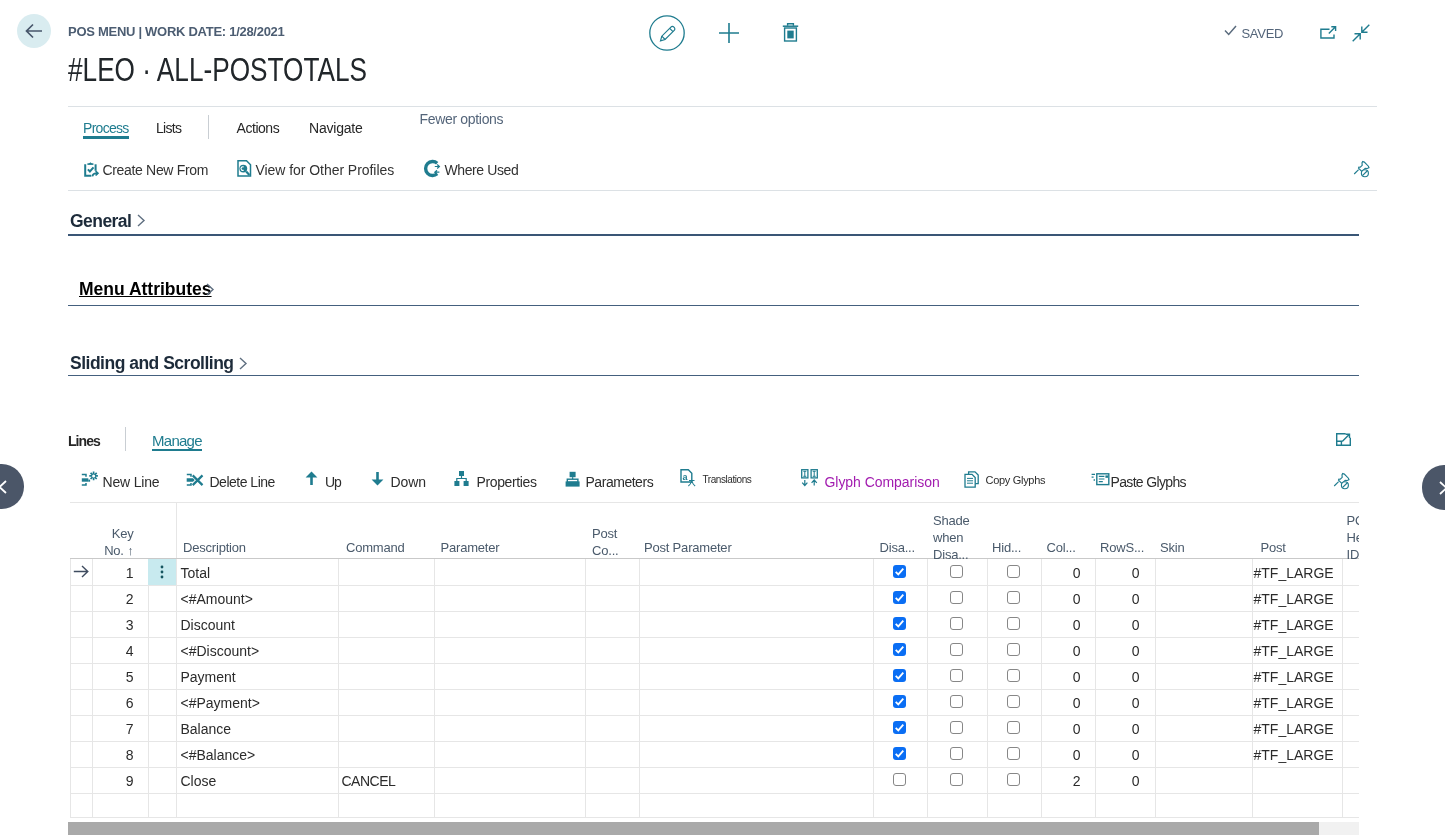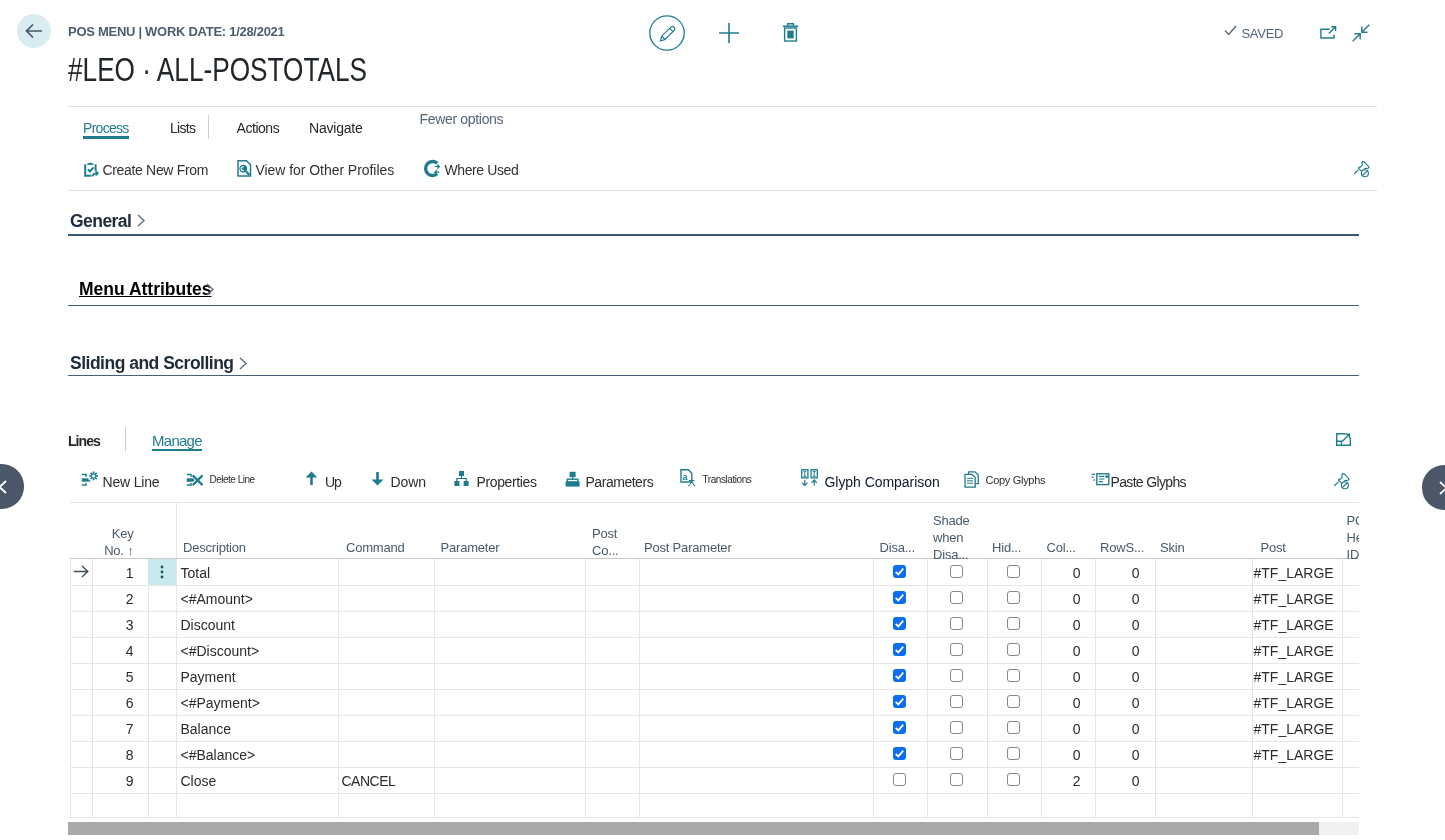--- a/index.html
+++ b/index.html
@@ -44,21 +44,21 @@
 <svg style="left:1320px;top:26px" width="17" height="13" viewBox="0 0 17 13" fill="none" stroke="#1f7c8f" stroke-width="1.4">
     <path d="M9.5 3.3 H0.9 V12 H14 V8.5"></path>
     <path d="M8.8 7.5 L15.5 0.8 M11.3 0.7 H15.6 V5"></path>
   </svg>
 <svg style="left:1352px;top:24px" width="18" height="18" viewBox="0 0 18 18" fill="none" stroke="#1f7c8f" stroke-width="1.4">
     <path d="M17.3 0.7 L10 8 M15.5 8.2 H9.8 V2.5 M0.7 17.3 L8 10 M2.5 9.8 H8.2 V15.5"></path>
   </svg>
 <div class="a" style="left:68px;top:105.5px;width:1309px;height:1.5px;background:#dce1e5;"></div>
 <div class="a" style="left:83px;top:119.5px;font-size:14px;letter-spacing:-0.7px;color:#1f7c8f;white-space:nowrap;">Process</div>
 <div class="a" style="left:83px;top:136.4px;width:46px;height:2.4px;background:#1f7c8f;"></div>
-<div class="a" style="left:170px;top:119.5px;font-size:14px;letter-spacing:-0.7px;color:#262626;white-space:nowrap;">Lists</div>
+<div class="a" style="left:156px;top:119.5px;font-size:14px;letter-spacing:-0.7px;color:#262626;white-space:nowrap;">Lists</div>
 <div class="a" style="left:208px;top:115px;width:1px;height:24px;background:#c9ced3;"></div>
 <div class="a" style="left:236.5px;top:119.5px;font-size:14px;letter-spacing:-0.45px;color:#262626;white-space:nowrap;">Actions</div>
 <div class="a" style="left:309px;top:119.5px;font-size:14px;letter-spacing:-0.22px;color:#262626;white-space:nowrap;">Navigate</div>
 <div class="a" style="left:391.5px;top:111px;font-size:14px;letter-spacing:-0.32px;color:#54657a;white-space:nowrap;margin-left:28px;">Fewer options</div>
 <svg style="left:83px;top:160.5px" width="17" height="17" viewBox="0 0 17 17" fill="none" stroke="#1f7c8f">
 <path d="M2.2 3.3 V14.7 H8.3" stroke-width="2"></path>
 <path d="M12.6 3.3 V9.8" stroke-width="2"></path>
 <path d="M4.4 3.1 H10.4" stroke-width="1.6"></path>
 <path d="M5.6 2.9 L7.4 1.2 L9.2 2.9 Z" fill="#1f7c8f" stroke="none"></path>
 <path d="M4.9 8.4 L6.9 10.5 L10.5 6.4" stroke-width="2"></path>
@@ -120,21 +120,21 @@
     </g>
 <circle cx="13.6" cy="6.9" r="1.5" fill="#fff" stroke="none"></circle>
 </svg>
 <div class="a" style="left:102.5px;top:474px;font-size:14px;letter-spacing:-0.18px;color:#2d2d2d;white-space:nowrap;">New Line</div>
 <svg style="left:186px;top:469px" width="18" height="18" viewBox="0 0 18 18" fill="none" stroke="#1f7c8f">
 <path d="M0.8 5.6 h4.2 v2.2" stroke-width="1.5"></path>
 <path d="M5 13.9 v2.2 h-4.2" stroke-width="1.5"></path>
 <path d="M0.7 9.2 H7 L8.7 10.9 L7 12.7 H0.7 Z" fill="#1f7c8f" stroke="none"></path>
 <path d="M6.7 6.4 L16.5 16.1 M16.5 6.4 L6.7 16.1" stroke-width="2.2"></path>
 </svg>
-<div class="a" style="left:209.5px;top:474px;font-size:10px;letter-spacing:-0.5px;color:#2d2d2d;white-space:nowrap;">Delete Line</div>
+<div class="a" style="left:209.5px;top:474px;font-size:14px;letter-spacing:-0.5px;color:#2d2d2d;white-space:nowrap;">Delete Line</div>
 <svg style="left:305px;top:470.5px" width="13" height="15" viewBox="0 0 13 15" fill="none">
     <path d="M6.5 14 V5" stroke="#1f7c8f" stroke-width="2.6"></path>
     <path d="M0.6 6.4 L6.5 0.5 L12.4 6.4 Z" fill="#1f7c8f"></path>
   </svg>
 <div class="a" style="left:325px;top:474px;font-size:14px;letter-spacing:-1px;color:#2d2d2d;white-space:nowrap;">Up</div>
 <svg style="left:371px;top:470.5px" width="13" height="15" viewBox="0 0 13 15" fill="none">
     <path d="M6.5 1 V10" stroke="#1f7c8f" stroke-width="2.6"></path>
     <path d="M0.6 8.6 L6.5 14.5 L12.4 8.6 Z" fill="#1f7c8f"></path>
   </svg>
 <div class="a" style="left:390.5px;top:474px;font-size:14px;letter-spacing:-0.05px;color:#2d2d2d;white-space:nowrap;">Down</div>
@@ -157,21 +157,21 @@
 <text x="2.6" y="10.5" font-size="9" fill="#1f7c8f" font-family="Liberation Sans" font-weight="bold">a</text>
 <path d="M9 11.5 h5.5 M11.75 11.5 v2 m-3.4 3.5 c1.5-1 2.6-2.5 3-4.5 m0.8 0 c0.4 2 1.5 3.5 3 4.5" stroke="#1f7c8f" stroke-width="1.1"></path>
 </svg>
 <div class="a" style="left:702.5px;top:474px;font-size:10px;letter-spacing:-0.44px;color:#2d2d2d;white-space:nowrap;">Translations</div>
 <svg style="left:801px;top:469px" width="17" height="18" viewBox="0 0 17 18" fill="none" stroke="#1f7c8f">
 <rect x="0.7" y="0.7" width="6.2" height="8.2" stroke-width="1.3"></rect>
 <rect x="10.1" y="0.7" width="6.2" height="8.2" stroke-width="1.3"></rect>
 <path d="M3.8 2.3 v5 m-1.5 -5 h3 m-3 5 h3 M13.2 2.3 v5 m-1.5 -5 h3 m-3 5 h3" stroke-width="1"></path>
 <path d="M3.8 11 v5.5 m-2.6 -2.8 l2.6 2.8 2.6 -2.8 M13.2 16.5 V11 m-2.6 2.8 l2.6 -2.8 2.6 2.8" stroke-width="1.2"></path>
 </svg>
-<div class="a" style="left:824.5px;top:474px;font-size:14px;letter-spacing:-0.05px;color:#0f172a;white-space:nowrap;">Glyph Comparison</div>
+<div class="a" style="left:824.5px;top:474px;font-size:14px;letter-spacing:-0.05px;color:#a21caf;white-space:nowrap;">Glyph Comparison</div>
 <svg style="left:963.5px;top:471px" width="17" height="18" viewBox="0 0 17 18" fill="none" stroke="#1f7c8f">
 <path d="M4.6 3.4 V0.8 H11 L14.2 4 V12.6 H11.4" stroke-width="1.3"></path>
 <path d="M1 3.4 H8 L11.2 6.6 V16.2 H1 Z" stroke-width="1.3"></path>
 <path d="M3 7.4 h6 M3 9.8 h6 M3 12.2 h6" stroke-width="1"></path>
 </svg>
 <div class="a" style="left:985.5px;top:474px;font-size:11px;letter-spacing:-0.3px;color:#2d2d2d;white-space:nowrap;">Copy Glyphs</div>
 <svg style="left:1090.5px;top:473px" width="22" height="13" viewBox="0 0 22 13" fill="none" stroke="#1f7c8f">
 <path d="M0.6 1.4 h3.4 M0.6 4.2 h2 M2.6 7 h1.4" stroke-width="1.3"></path>
 <rect x="5.8" y="0.8" width="12" height="10.8" stroke-width="1.4"></rect>
 <path d="M7.8 3.4 h5.6 M7.8 6 h5.6 M7.8 8.6 h4" stroke-width="1.1"></path>

